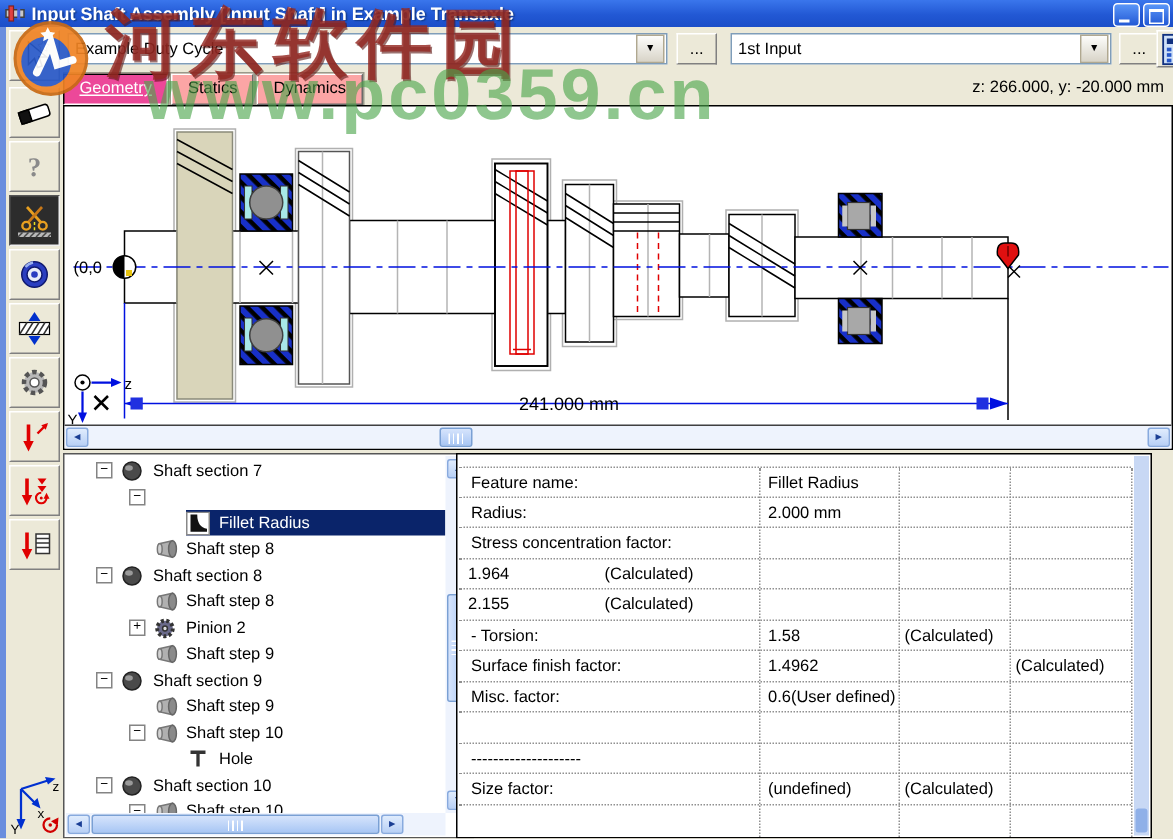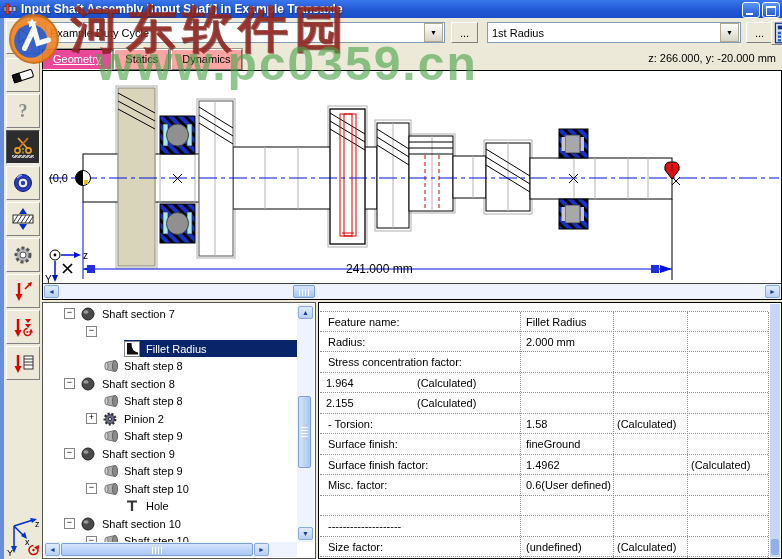--- a/index.html
+++ b/index.html
@@ -84,21 +84,21 @@
   .expspacer{width:16px;flex:none;}
   .band{display:flex;align-items:center;flex:1;height:17px;}
   .band.sel{background:#0a246a;}
   .band.sel .tlabel{color:#fff;}
   .ticon{width:17px;height:16px;margin-right:5px;flex:none;display:inline-flex;}
   .tlabel{color:#000;}
 
   .tree-vsb{right:1px;top:1px;bottom:16px;}
   .tree-hsb{left:1px;bottom:1px;right:18px;}
 
-  .propspanel{position:absolute;left:318px;top:302px;width:464px;height:257px;background:#fff;
+  .propspanel{position:absolute;left:304px;top:302px;width:464px;height:257px;background:#fff;
     border:1px solid #000;box-sizing:border-box;}
   .prows{position:absolute;left:1px;top:8px;right:13px;}
   .prow{display:flex;height:20.5px;border-bottom:1px dotted #909090;font-size:11px;
     line-height:20px;color:#000;box-sizing:border-box;}
   .prow:first-child{border-top:1px dotted #909090;}
   .pc0{width:200px;padding-left:8px;box-sizing:border-box;overflow:hidden;}
   .pc1{width:93px;padding-left:6px;box-sizing:border-box;overflow:hidden;}
   .pc2{width:74px;padding-left:4px;box-sizing:border-box;overflow:hidden;}
   .pc3{flex:1;padding-left:4px;overflow:hidden;}
   .vdot{position:absolute;top:9px;height:246px;border-left:1px dotted #909090;}
@@ -139,21 +139,21 @@
 
   <div class="leftborder"></div>
 
   <div class="row2">
     <span class="combo" style="left:5px;width:400px;">
       <span class="combo-text">Example Duty Cycle</span>
       <span class="combo-arrow">▼</span>
     </span>
     <button class="dots" style="left:411px;">...</button>
     <span class="combo" style="left:447px;width:254px;">
-      <span class="combo-text">1st Radius</span>
+      <span class="combo-text">1st Input</span>
       <span class="combo-arrow">▼</span>
     </span>
     <button class="dots" style="left:706px;">...</button>
     <button class="calcbtn">
       <svg viewBox="0 0 18 18">
           <rect x="2" y="1" width="14" height="16" fill="#cfe0f8" stroke="#103080"></rect>
           <rect x="4" y="3" width="10" height="3" fill="#103080"></rect>
           <g fill="#2858c8">
             <rect x="4" y="8" width="2.5" height="2"></rect>
             <rect x="7.8" y="8" width="2.5" height="2"></rect>
@@ -659,26 +659,20 @@
           <div class="pc2">(Calculated)</div>
           <div class="pc3"></div>
         </div>
         <div class="prow">
           <div class="pc0">- Torsion:</div>
           <div class="pc1">1.58</div>
           <div class="pc2">(Calculated)</div>
           <div class="pc3"></div>
         </div>
         <div class="prow">
-          <div class="pc0">Surface finish:</div>
-          <div class="pc1">fineGround</div>
-          <div class="pc2"></div>
-          <div class="pc3"></div>
-        </div>
-        <div class="prow">
           <div class="pc0">Surface finish factor:</div>
           <div class="pc1">1.4962</div>
           <div class="pc2"></div>
           <div class="pc3">(Calculated)</div>
         </div>
         <div class="prow">
           <div class="pc0">Misc. factor:</div>
           <div class="pc1">0.6(User defined)</div>
           <div class="pc2"></div>
           <div class="pc3"></div>

